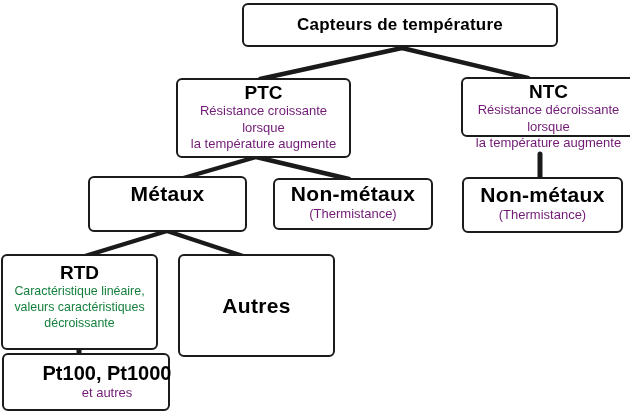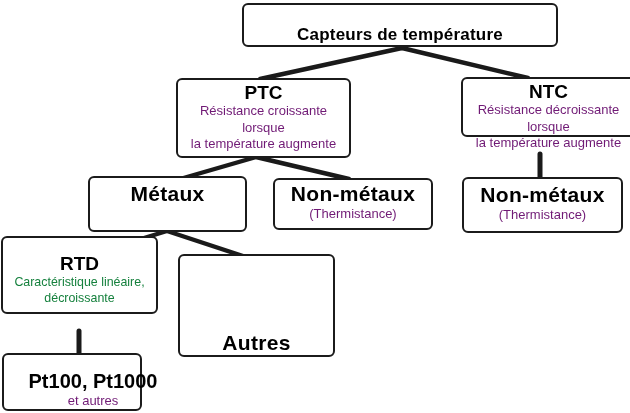--- a/index.html
+++ b/index.html
@@ -30,21 +30,21 @@
   .t-root  { font-size: 17px; letter-spacing: 0.2px; }
   .t-mid   { font-size: 19px; line-height: 21px; }
   .t-big   { font-size: 21px; line-height: 24px; letter-spacing: 0.3px; }
   .t-pt    { font-size: 20px; line-height: 23px; }
   .sub     { font-size: 13px; line-height: 16.5px; color: #701a75; white-space: nowrap; }
   .sub-sm  { font-size: 12.4px; line-height: 16px; color: #15803d; white-space: nowrap; }
   .v-center {
     display: flex;
     flex-direction: column;
     align-items: center;
-    justify-content: flex-end;
+    justify-content: center;
   }
   .pad-top { padding-top: 2px; margin-left: 8px; }
 </style>
 </head>
 <body>
 
 <div id="stage">
 
   <svg class="connectors" viewBox="0 0 630 413" aria-hidden="true">
     <g stroke="#1a1a1a" fill="none" stroke-linecap="round">
@@ -84,28 +84,29 @@
   <div class="node pad-top" style="left:265px; top:178px; width:160px; height:52px;">
     <div class="title t-big">Non-métaux</div>
     <div class="sub">(Thermistance)</div>
   </div>
 
   <div class="node" style="left:462px; top:177px; width:161px; height:56px; padding-top:4px;">
     <div class="title t-big">Non-métaux</div>
     <div class="sub">(Thermistance)</div>
   </div>
 
-  <div class="node" style="left:1px; top:236px; width:157px; height:78px; padding-top:15px;">
+  <div class="node" style="left:1px; top:254px; width:157px; height:96px; padding-top:6px;">
     <div class="title t-mid">RTD</div>
     <div class="sub-sm">Caractéristique linéaire,</div>
+    <div class="sub-sm">valeurs caractéristiques</div>
     <div class="sub-sm">décroissante</div>
   </div>
 
   <div class="node v-center" style="left:178px; top:254px; width:157px; height:103px;">
     <div class="title t-big">Autres</div>
   </div>
 
-  <div class="node v-center" style="left:2px; top:353px; width:140px; height:58px;padding-left:42px;">
+  <div class="node v-center" style="left:2px; top:353px; width:168px; height:58px;padding-left:42px;">
     <div class="title t-pt">Pt100, Pt1000</div>
     <div class="sub">et autres</div>
   </div>
 
 </div>
 
 </body></html>

